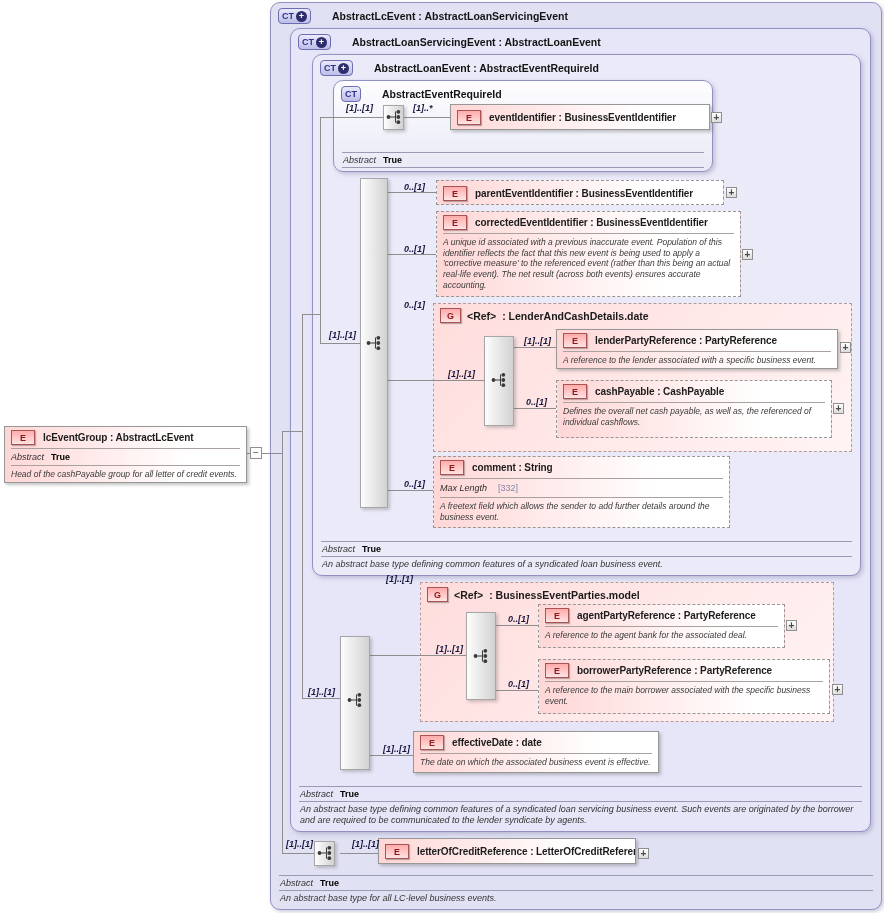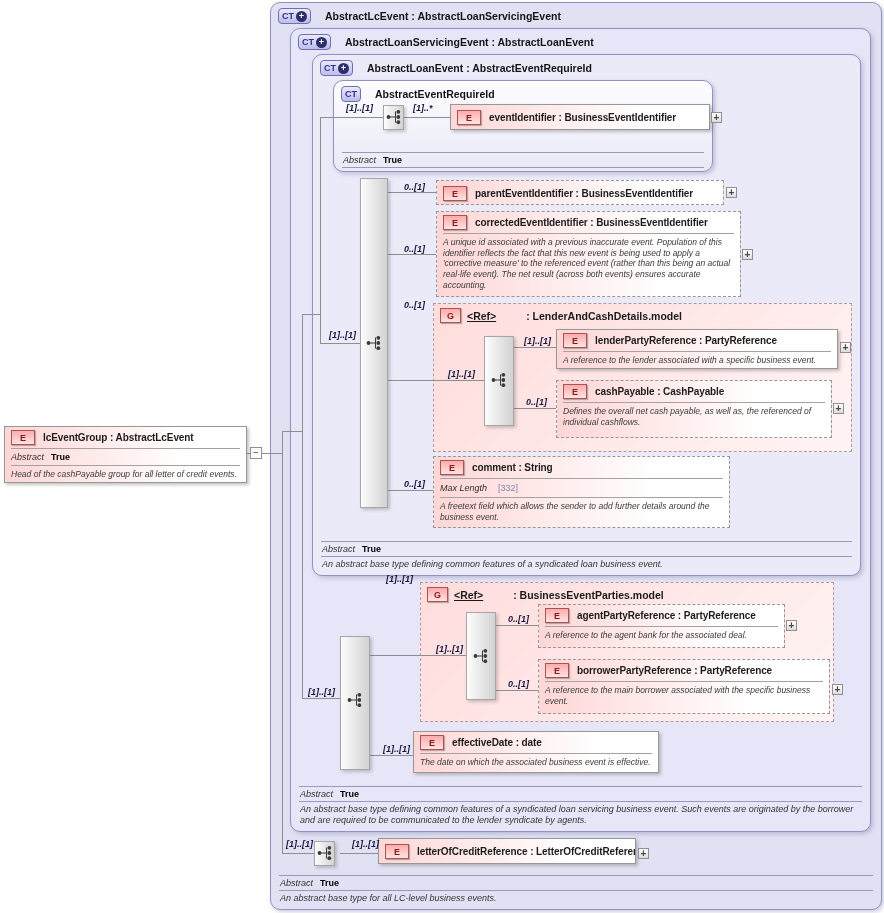--- a/index.html
+++ b/index.html
@@ -1,21 +1,21 @@
 <!DOCTYPE html>
 <html><head>
 <meta charset="utf-8">
 <style>
   html,body{margin:0;padding:0;background:#fff;}
   .stage{position:relative;width:884px;height:913px;background:#fff;
          font-family:"Liberation Sans",sans-serif;overflow:hidden;}
   
   .ct-box{position:absolute;box-sizing:border-box;border:1px solid #9191c4;border-radius:10px;
           box-shadow:2px 2px 4px rgba(110,110,150,.35);}
-  .ct-header{position:absolute;top:5px;left:7px;display:flex;align-items:center;gap:14px;
+  .ct-header{position:absolute;top:5px;left:7px;display:flex;align-items:center;gap:21px;
              font-weight:bold;font-size:10.5px;color:#141414;white-space:nowrap;}
   .ct-badge{display:inline-flex;align-items:center;height:14px;padding:0 3px;border:1px solid #6e6eb2;
             border-radius:4px;background:linear-gradient(#eaeafb,#bdbde9);color:#31318c;
             font-size:9px;font-weight:bold;}
   .plus-ball{display:inline-flex;align-items:center;justify-content:center;width:11px;height:11px;
              margin-left:2px;border-radius:50%;background:#2e2e6e;color:#fff;font-size:9px;
              font-weight:bold;line-height:1;}
   .ct-footer{position:absolute;left:8px;right:8px;bottom:3px;font-size:9px;color:#222;}
   .fsep{border-top:1px solid #9a9ab4;}
   .arow{display:flex;padding:2px 1px;}
@@ -23,21 +23,21 @@
   .avalue{font-weight:bold;color:#000;}
   .fdesc{font-style:italic;color:#333;padding:2px 1px;line-height:1.25;}
   
   .grp{position:absolute;box-sizing:border-box;border:1px dashed #b39a9a;
        background:linear-gradient(135deg,#ffdcdc,#fff4f4);}
   .grp-header{position:absolute;top:4px;left:6px;display:flex;align-items:center;gap:6px;
               font-weight:bold;font-size:10.5px;color:#1a1a1a;white-space:nowrap;}
   .g-badge{display:inline-flex;align-items:center;justify-content:center;width:19px;height:13px;
            border:1px solid #a85454;background:linear-gradient(#ffaaaa,#ffe3e3);color:#8b1a1a;
            font-size:9px;font-weight:bold;box-shadow:1px 1px 1px rgba(0,0,0,.25);}
-  .grp-ref{margin-right:24px;text-decoration:underline;}
+  .grp-ref{}
   
   .el{position:absolute;box-sizing:border-box;border:1px solid #979797;overflow:hidden;
       background:linear-gradient(to right,#ffd6d6,#ffffff 75%);
       box-shadow:2px 2px 3px rgba(90,90,90,.35);padding:3px 6px;}
   .el.dashed{border-style:dashed;box-shadow:none;}
   .el-title{display:flex;align-items:center;gap:8px;font-weight:bold;font-size:10px;
             color:#1c1c1c;white-space:nowrap;letter-spacing:-0.1px;}
   .e-badge{flex:none;display:inline-flex;align-items:center;justify-content:center;width:22px;height:13px;
            border:1px solid #a85454;background:linear-gradient(#ffabab,#ffe3e3);color:#8b1a1a;
            font-size:9px;font-weight:bold;box-shadow:1px 1px 1px rgba(0,0,0,.25);}
@@ -138,21 +138,21 @@
           <span class="avalue">True</span>
         </div>
       <div class="fsep"></div>
     </div>
   </div>
 
   <div class="grp" style="left:433px;top:303px;width:419px;height:149px;">
     <div class="grp-header">
       <span class="g-badge">G</span>
       <span class="grp-ref">&lt;Ref&gt;</span>
-      <span>: LenderAndCashDetails.model</span>
+      <span>: LenderAndCashDetails.date</span>
     </div>
   </div>
 
   <div class="grp" style="left:420px;top:582px;width:414px;height:140px;">
     <div class="grp-header">
       <span class="g-badge">G</span>
       <span class="grp-ref">&lt;Ref&gt;</span>
       <span>: BusinessEventParties.model</span>
     </div>
   </div>

